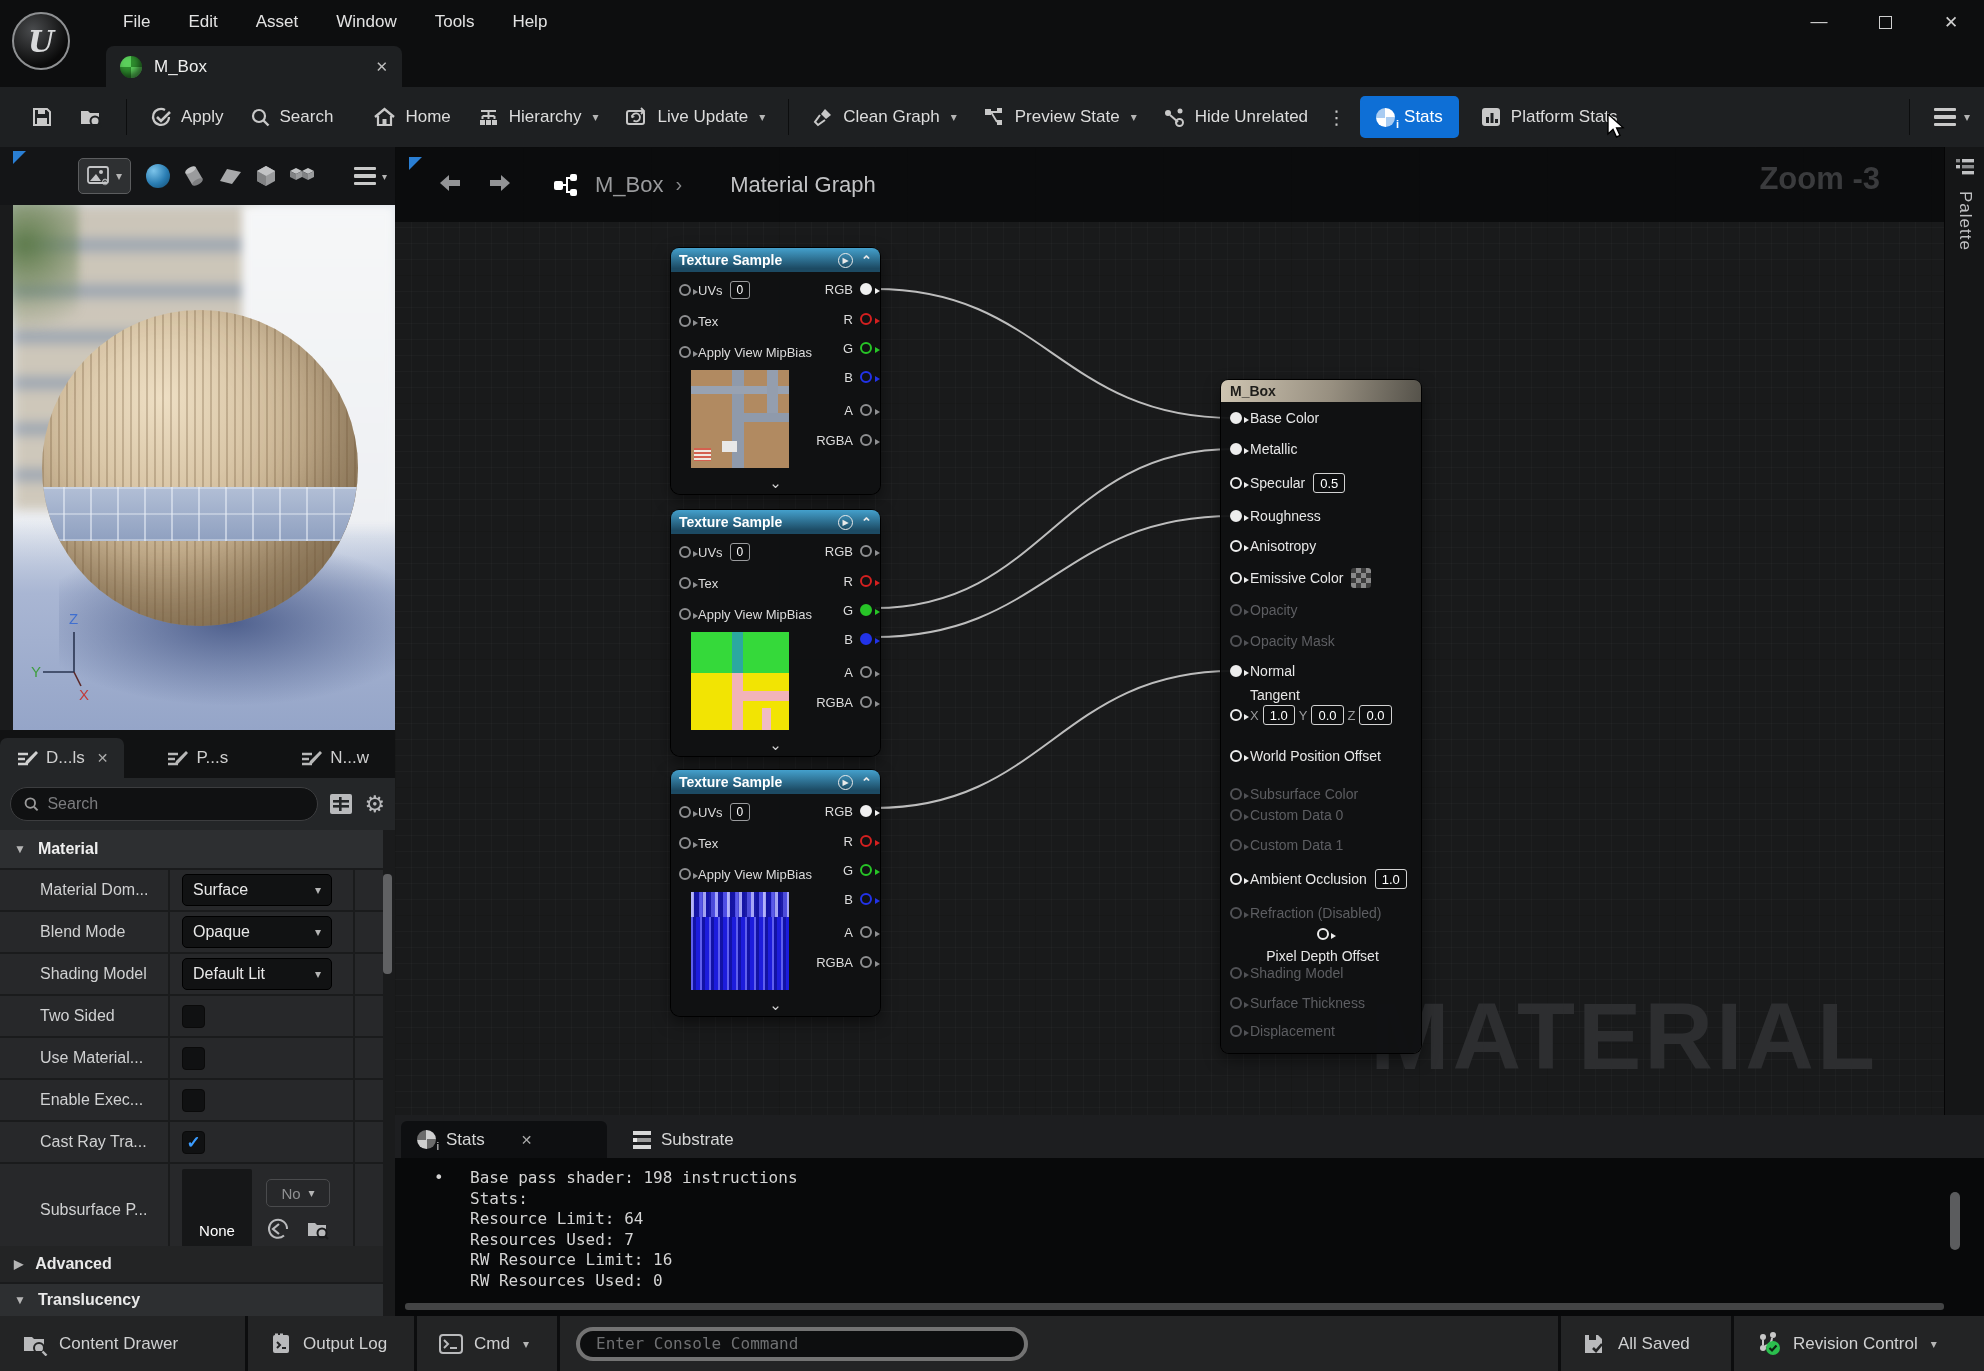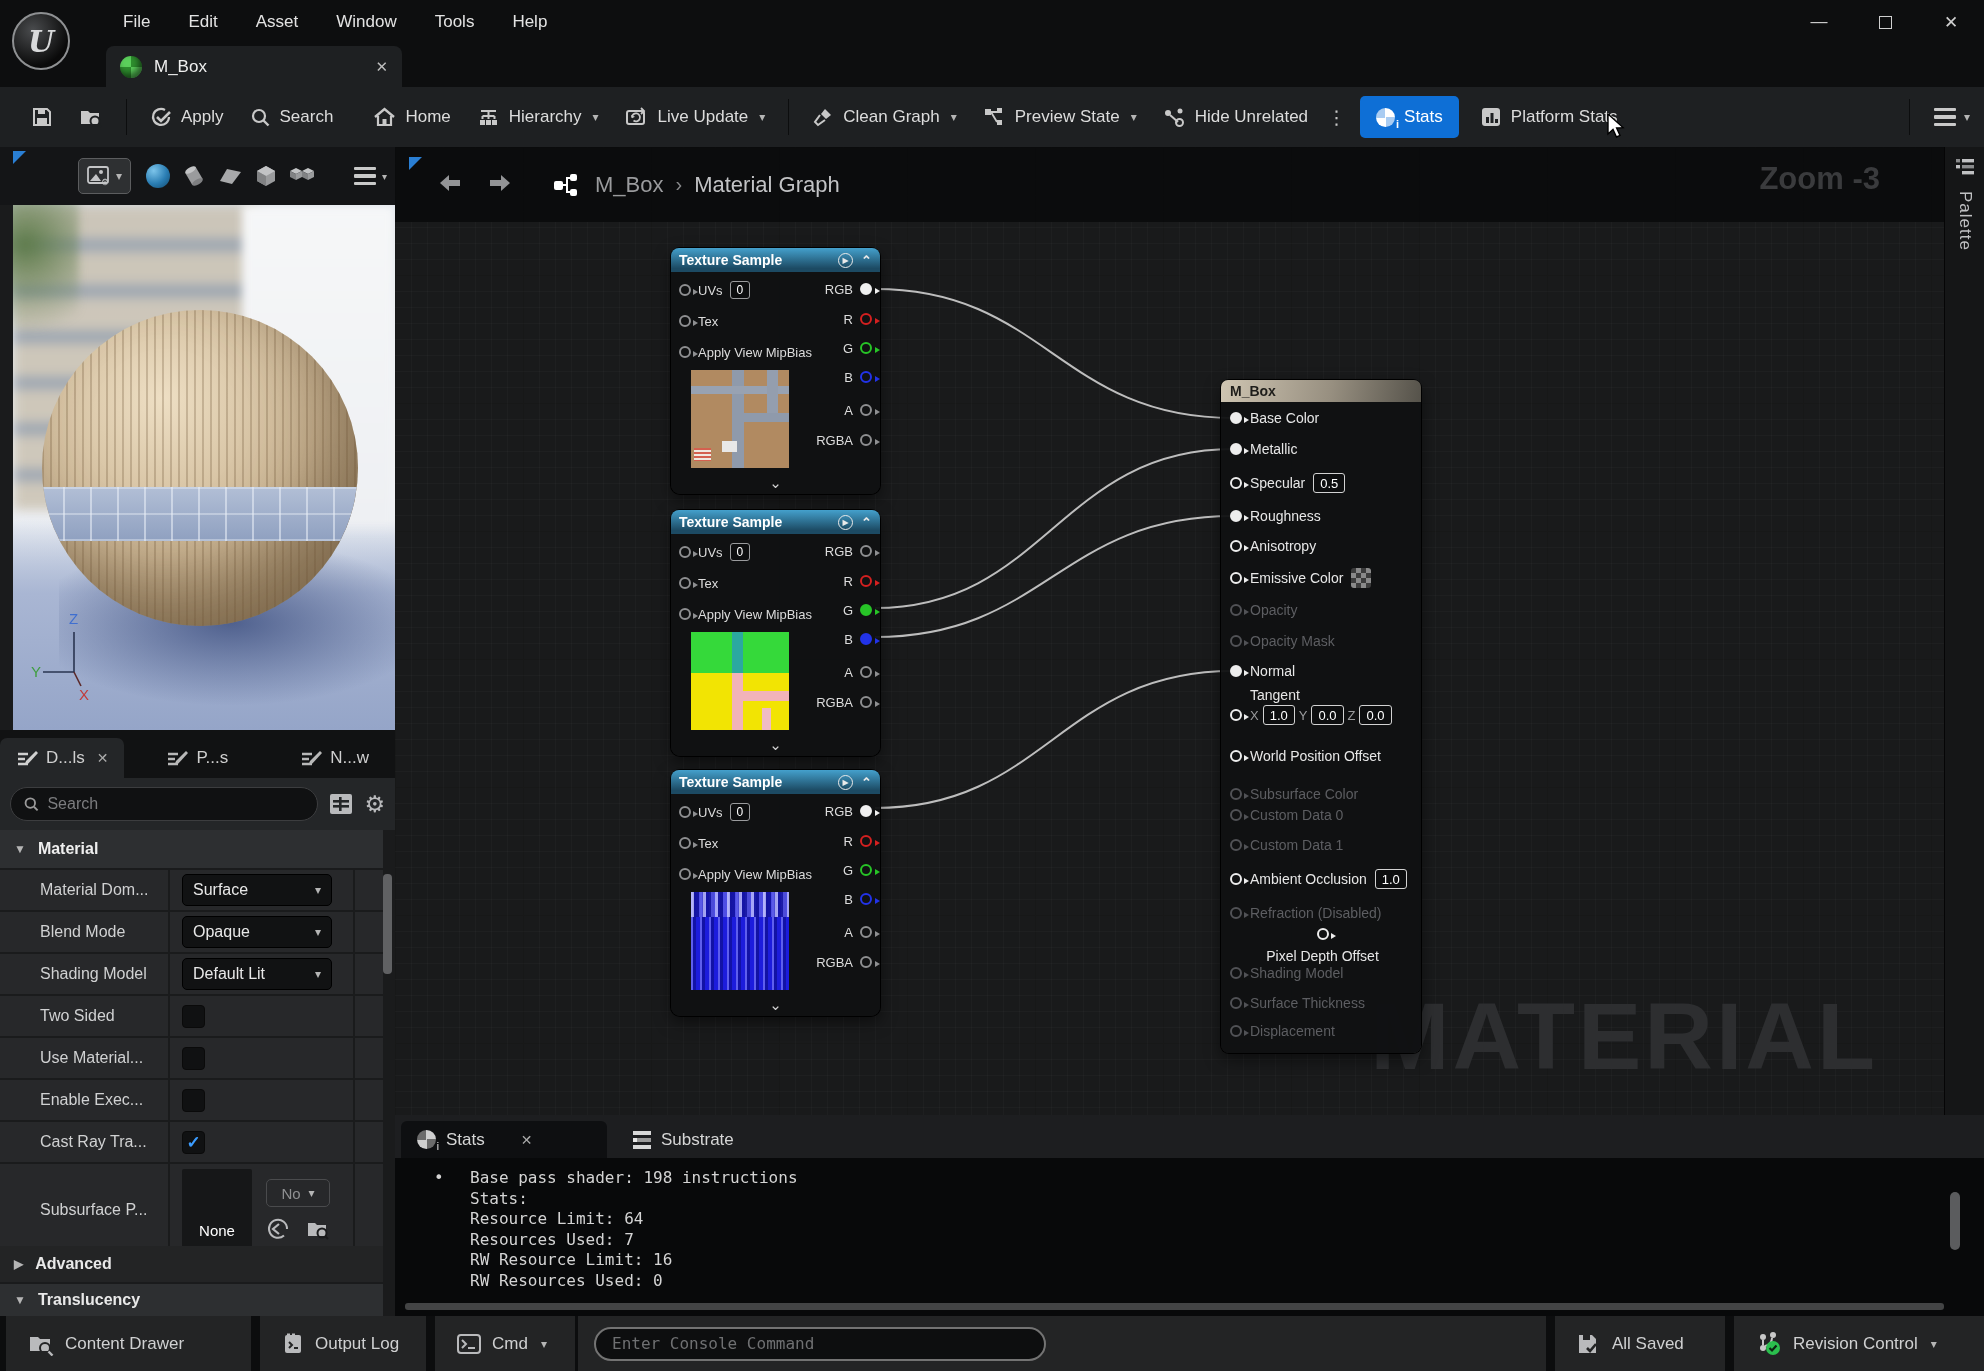--- a/index.html
+++ b/index.html
@@ -132,21 +132,21 @@
       linear-gradient(rgba(255,255,255,.022) 1px, transparent 1px),
       linear-gradient(90deg, rgba(255,255,255,.022) 1px, transparent 1px),
       linear-gradient(rgba(0,0,0,.32) 1px, transparent 1px),
       linear-gradient(90deg, rgba(0,0,0,.32) 1px, transparent 1px);
     background-size:16px 16px,16px 16px,128px 128px,128px 128px; }
   .crumbbar { position:absolute; left:0; top:0; width:1549px; height:75px; background:rgba(10,11,12,.92);
               display:flex; align-items:center; }
   .nav-arrow { padding:0 10px; }
   .crumb-asset { color:#9a9b9d; font-size:22px; }
   .crumb-sep { color:#8a8b8d; font-size:20px; margin:0 12px; }
-  .crumb-page { color:#c2c3c5; font-size:22px; }
+  .crumb-page { color:#c2c3c5; font-size:22px;margin-left:36px; }
   .zoomlabel { position:absolute; right:64px; top:14px; font-size:31px; font-weight:bold; color:#3a3b3d; }
   .watermark { position:absolute; right:66px; bottom:24px; font-size:95px; font-weight:bold; color:#2d2e30; letter-spacing:3px; }
 
   
   .tsnode { position:absolute; left:276px; width:209px; height:246px; background:rgba(16,17,18,.96);
             border-radius:9px; box-shadow:0 0 0 1px #000, 0 6px 16px rgba(0,0,0,.5); }
   .ts-head { position:absolute; left:0; top:0; right:0; height:24px; border-radius:8px 8px 0 0;
              background:linear-gradient(180deg,#44a0cc,#1c4a63 85%); display:flex; align-items:center; padding:0 8px; }
   .ts-title { color:#fff; font-weight:bold; font-size:14px; }
   .ts-play { margin-left:auto; width:15px; height:15px; border:1.5px solid #eaeaea; border-radius:50%; color:#eaeaea;
@@ -231,23 +231,23 @@
   .substrate-ico .r2 b { width:4px; height:4px; background:#e8e8e8; }
   .stat-body { position:absolute; left:0; top:43px; right:0; bottom:0; overflow:hidden;
                font-family:"DejaVu Sans Mono", monospace; font-size:16px; color:#d4d4d4; padding:10px 0 0 75px; }
   .sline { line-height:20.5px; white-space:pre; position:relative; }
   .sline .bullet { position:absolute; left:-36px; top:0; }
   .stat-vscroll { position:absolute; right:24px; top:77px; width:10px; height:58px; background:#5b5c5e; border-radius:5px; }
   .stat-hscroll { position:absolute; left:10px; right:40px; bottom:6px; height:7px; background:#434445; border-radius:3px; }
 
   
   .statusbar { position:absolute; left:0; top:1316px; width:1984px; height:55px; background:#0c0d0e; display:flex; gap:3px; }
-  .sb-block { background:#232425; display:flex; align-items:center; gap:11px; padding:0 22px; color:#cfd0d1; font-size:17px; height:100%;margin-left:6px; }
+  .sb-block { background:#232425; display:flex; align-items:center; gap:11px; padding:0 22px; color:#cfd0d1; font-size:17px; height:100%; }
   .sb-fill { flex:1; background:#232425; display:flex; align-items:center; gap:11px; padding:0 16px; }
-  .console-input { width:452px; height:34px; background:#0d0e0f; border:2px solid #737373; border-radius:17px;
+  .console-input { width:452px; height:34px; background:#0d0e0f; border:4px solid #737373; border-radius:17px;
                    color:#6f7072; font-family:"DejaVu Sans Mono", monospace; font-size:16px; padding:0 16px; outline:none; }
   .console-input::placeholder { color:#6f7072; }
 
   .cursor { position:absolute; left:1604px; top:112px; z-index:60; }
 </style>
 </head>
 <body>
 
 <div class="app">
 

